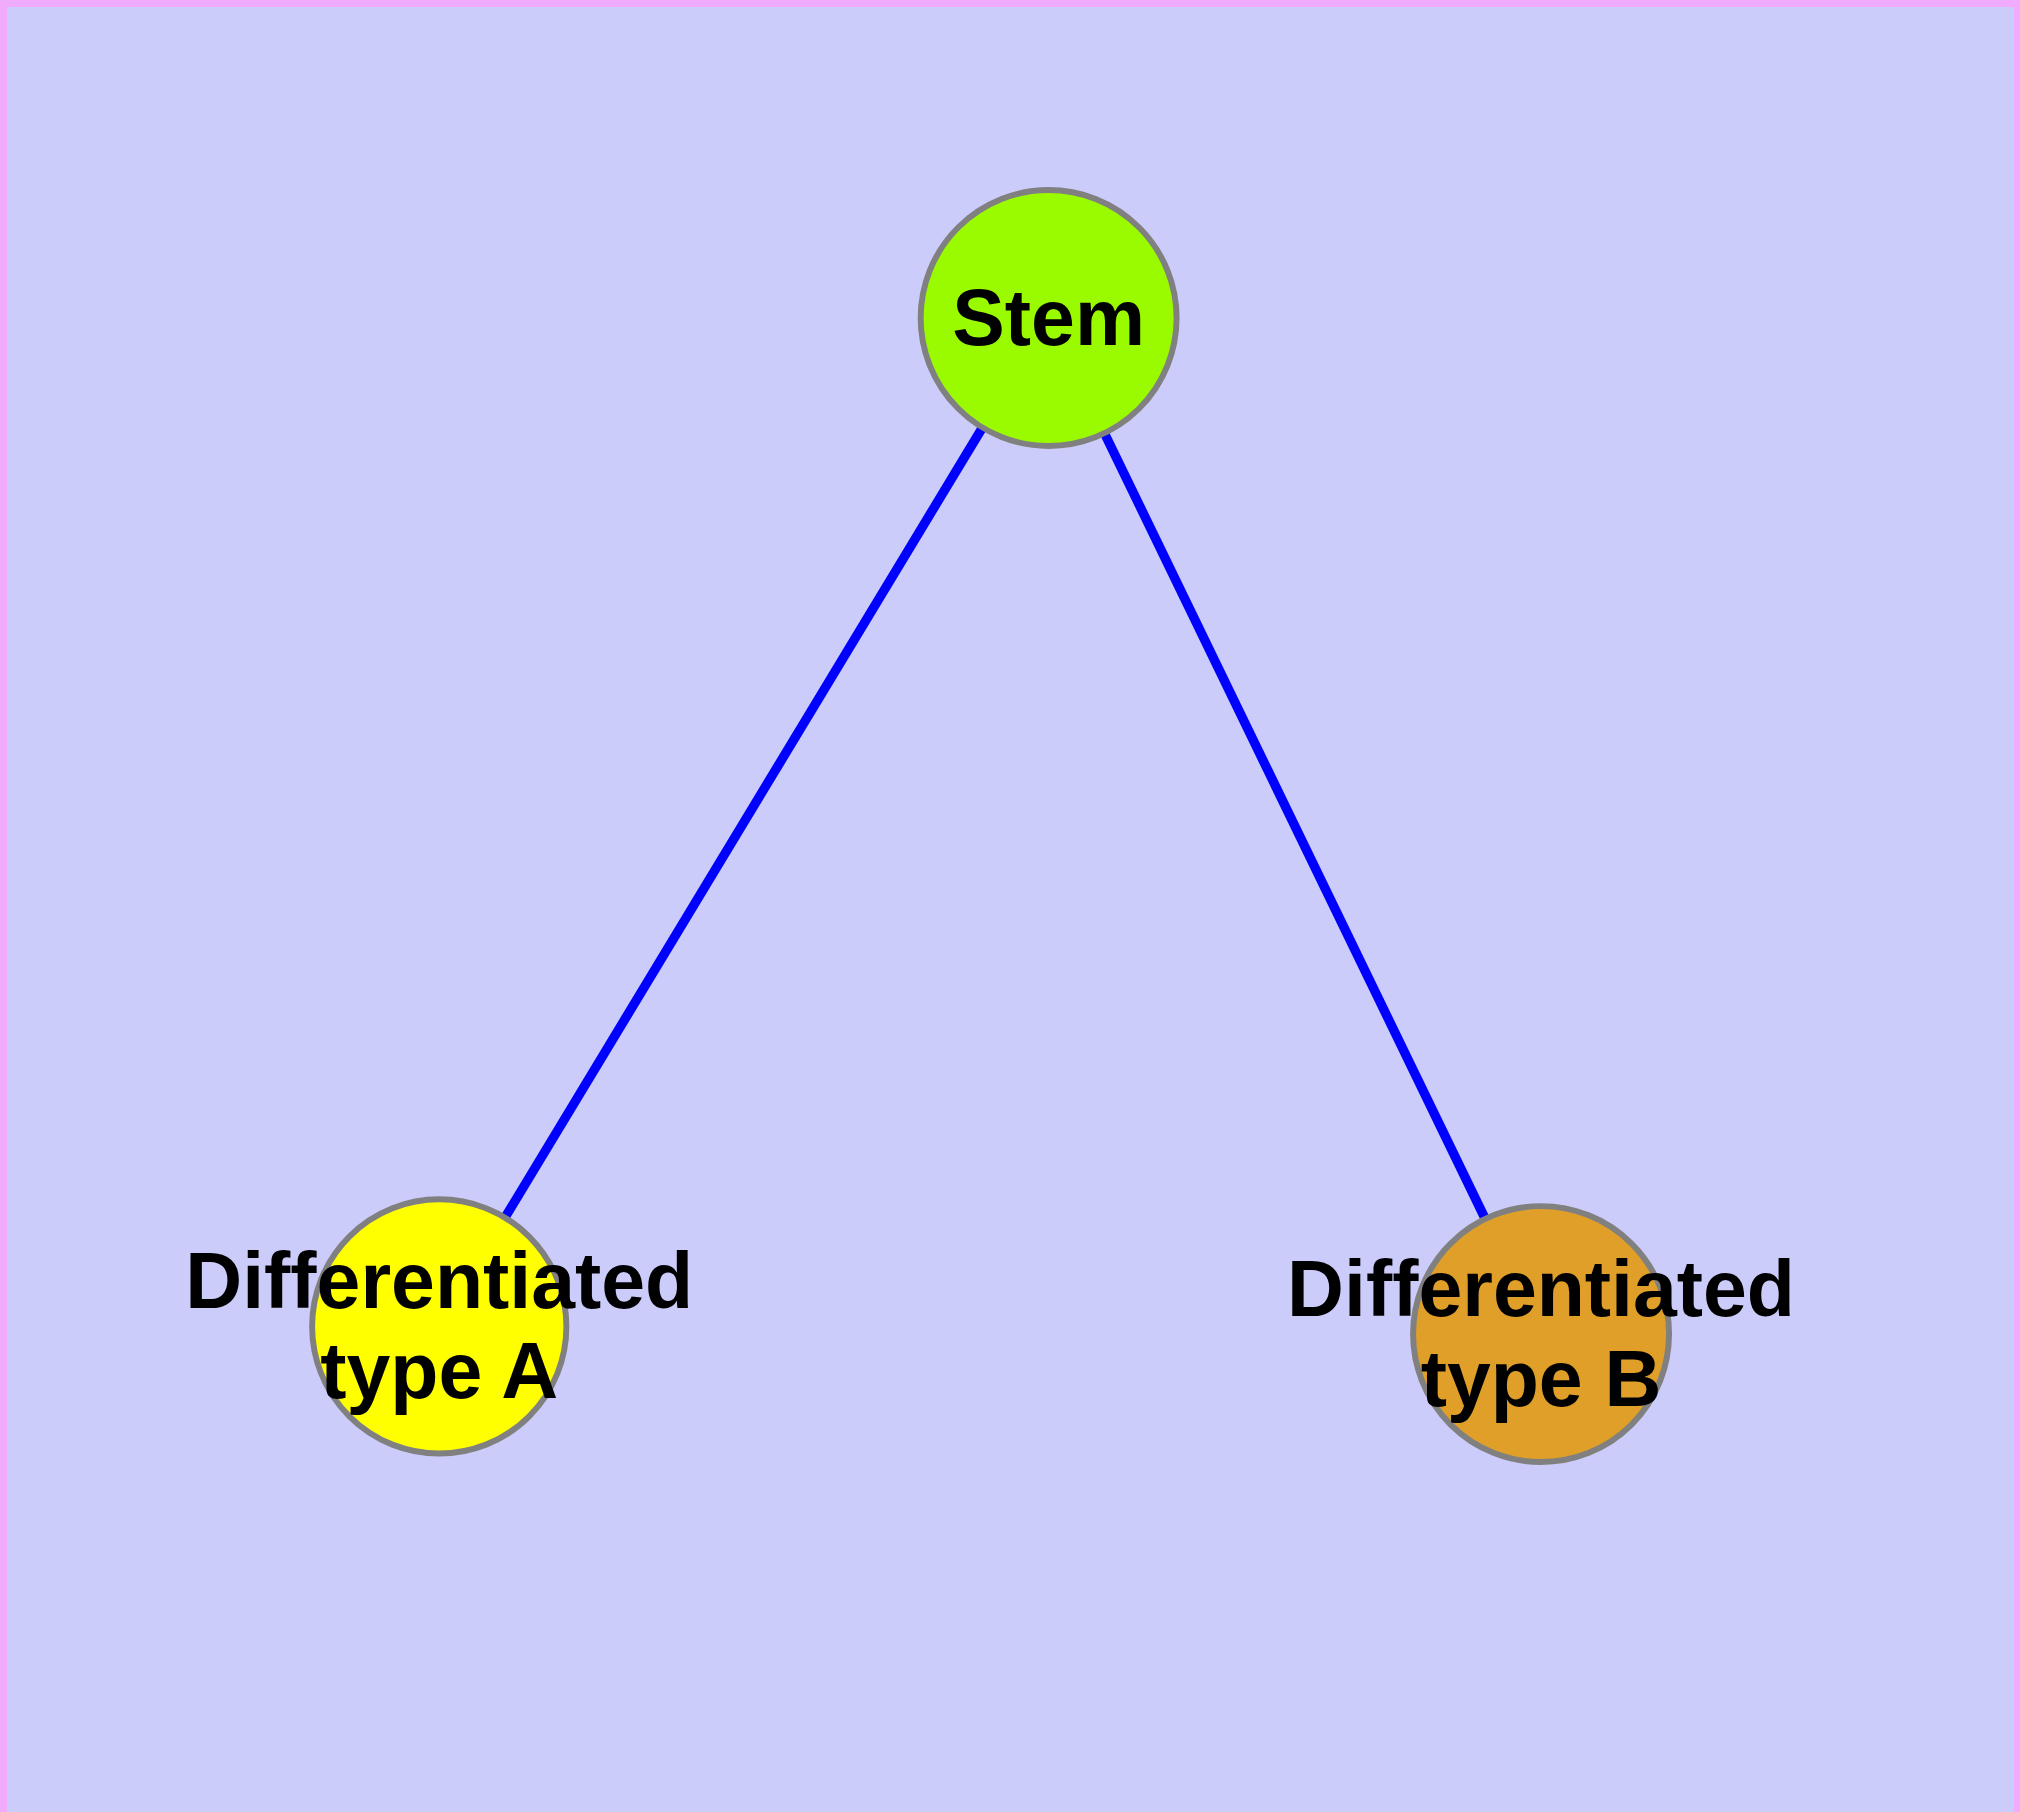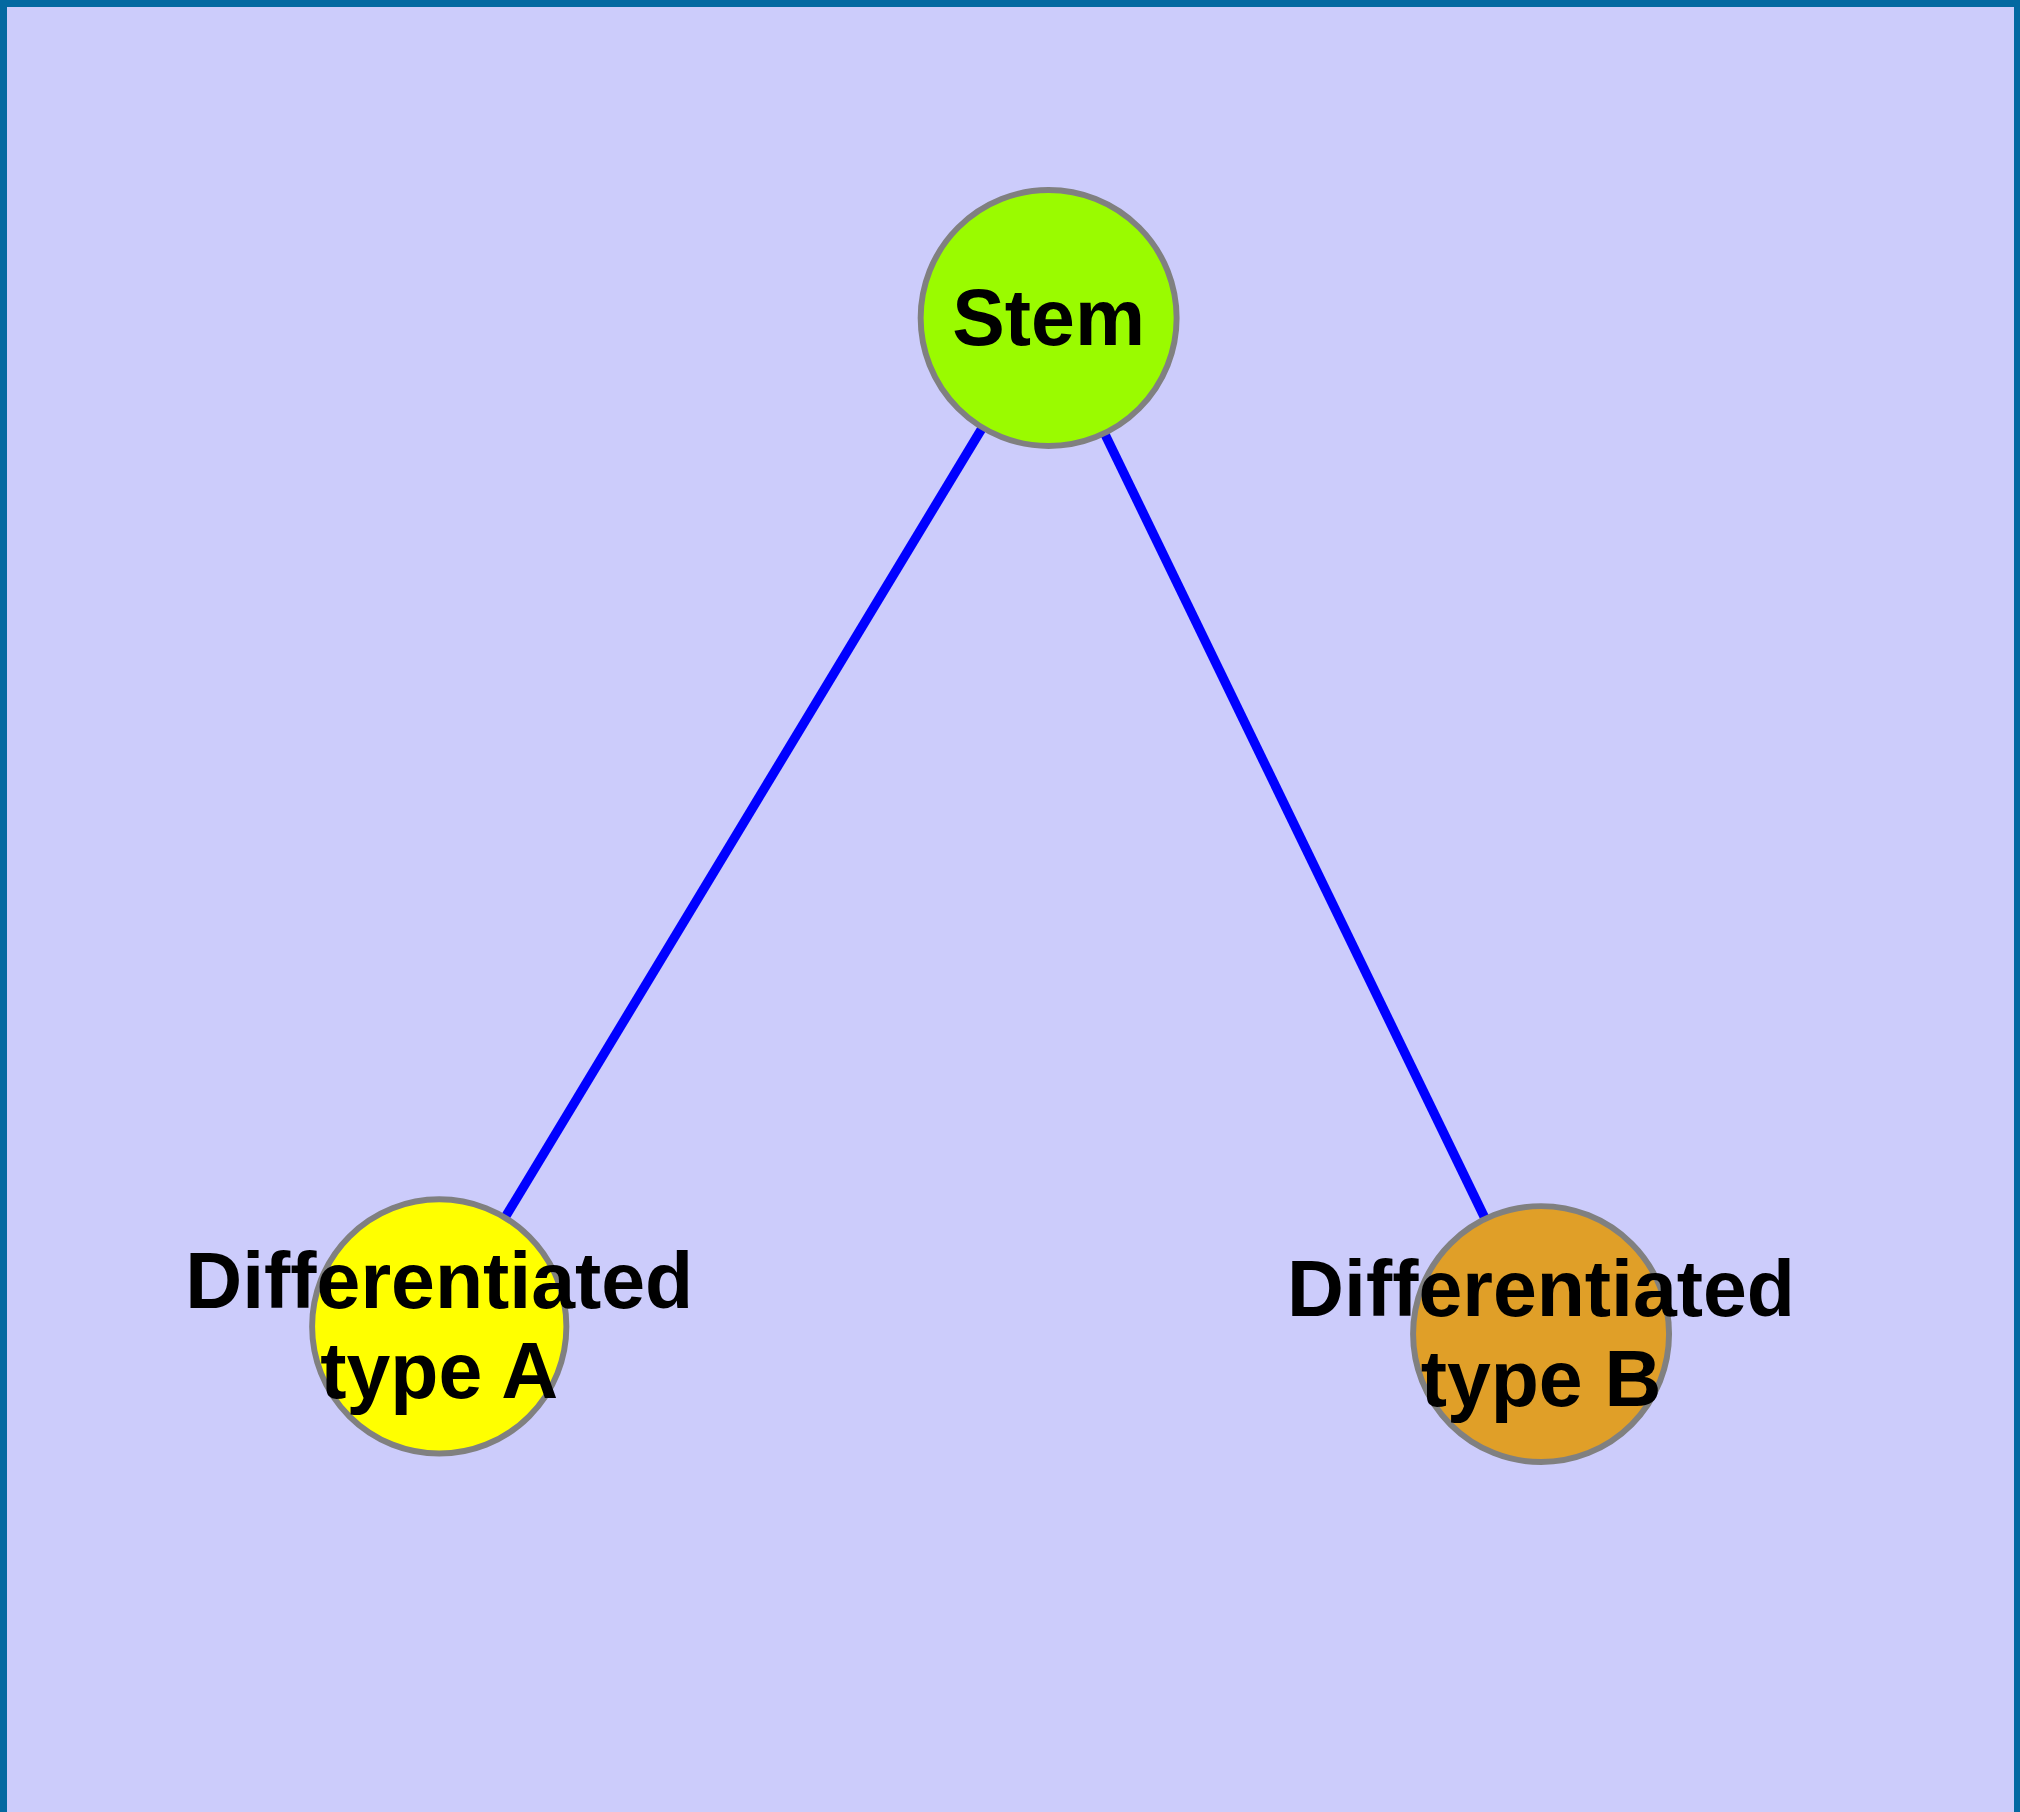--- a/index.html
+++ b/index.html
@@ -4,21 +4,21 @@
 <style>
   html, body {
     margin: 0;
     padding: 0;
     background: #ffffff;
   }
   #canvas {
     position: relative;
     width: 2021px;
     height: 1812px;
-    background: #0369a1;
+    background: #f0abfc;
     overflow: hidden;
     font-family: "Liberation Sans", sans-serif;
   }
   #plot-area {
     position: absolute;
     left: 6.8px;
     top: 6.8px;
     width: 2007px;
     height: 1805px;
     background: #ccccfb;

